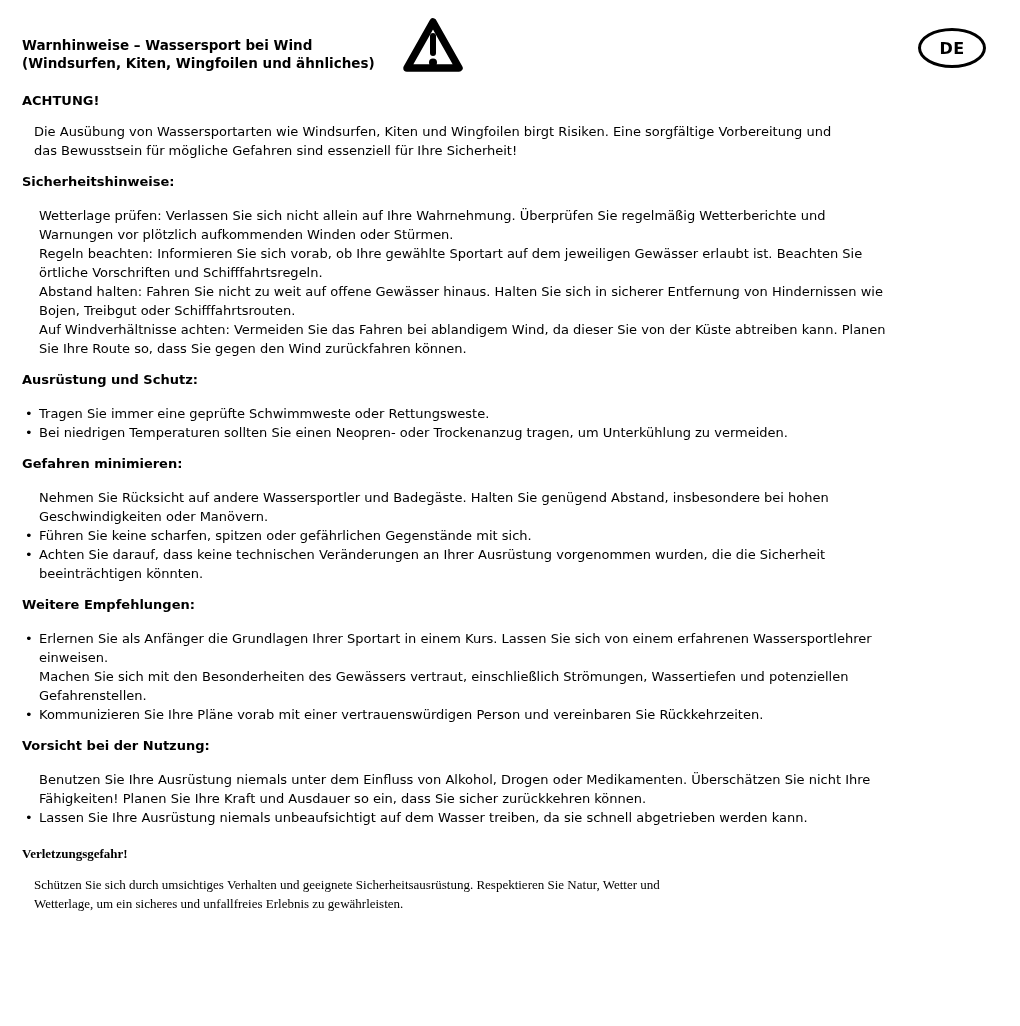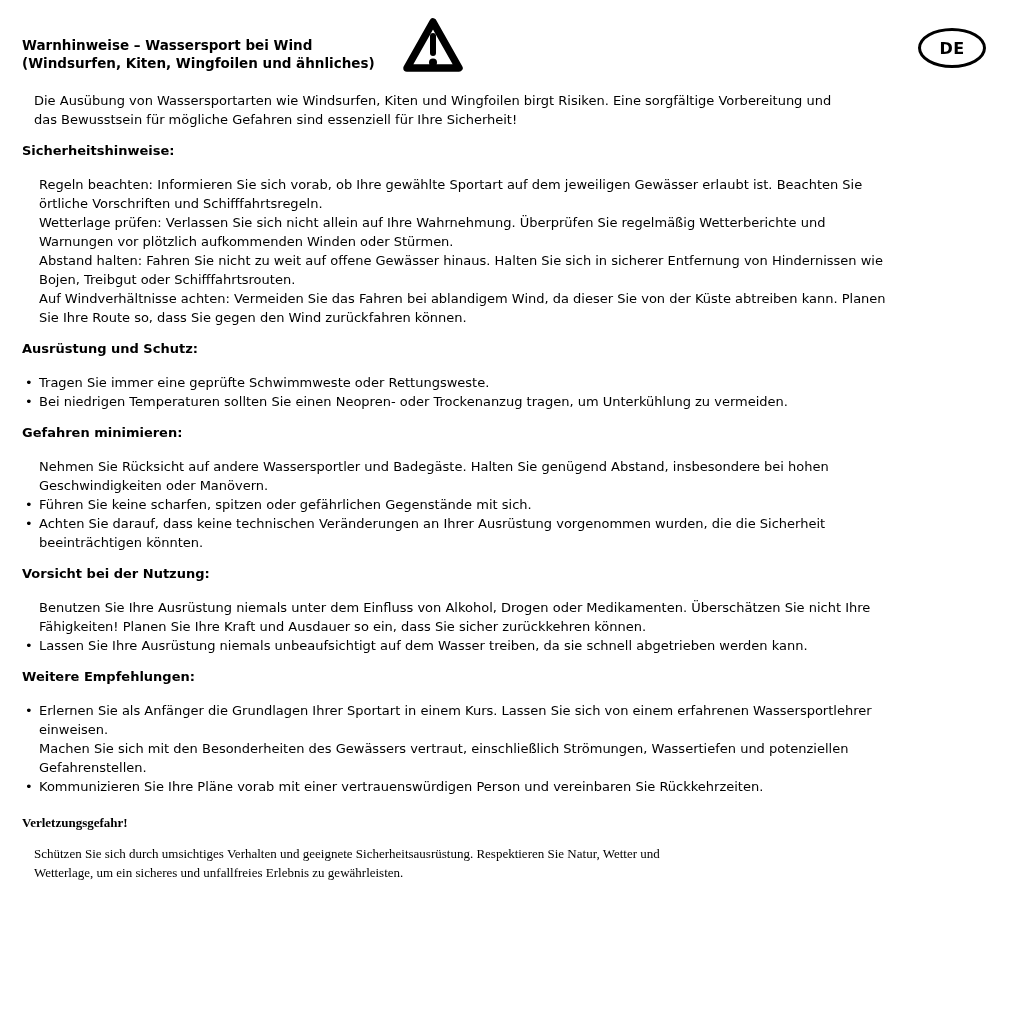--- a/index.html
+++ b/index.html
@@ -97,31 +97,32 @@
     <svg viewBox="0 0 62 60" width="62" height="60" aria-hidden="true">
       <path d="M31 6 L57 52 H5 Z" fill="none" stroke="#000" stroke-width="7.5" stroke-linejoin="round"></path>
       <line x1="31" y1="20" x2="31" y2="37" stroke="#000" stroke-width="6" stroke-linecap="round"></line>
       <circle cx="31" cy="46.5" r="4" fill="#000"></circle>
     </svg>
   </span>
 
   <div class="country-badge">DE</div>
 
   <section class="first">
+    <h2 class="heading">ACHTUNG!</h2>
     <p class="para">Die Ausübung von Wassersportarten wie Windsurfen, Kiten und Wingfoilen birgt Risiken. Eine sorgfältige Vorbereitung und
 das Bewusstsein für mögliche Gefahren sind essenziell für Ihre Sicherheit!</p>
   </section>
 
   <section>
     <h2 class="heading">Sicherheitshinweise:</h2>
     <ul class="items">
+      <li>Wetterlage prüfen: Verlassen Sie sich nicht allein auf Ihre Wahrnehmung. Überprüfen Sie regelmäßig Wetterberichte und
+Warnungen vor plötzlich aufkommenden Winden oder Stürmen.</li>
       <li>Regeln beachten: Informieren Sie sich vorab, ob Ihre gewählte Sportart auf dem jeweiligen Gewässer erlaubt ist. Beachten Sie
 örtliche Vorschriften und Schifffahrtsregeln.</li>
-      <li>Wetterlage prüfen: Verlassen Sie sich nicht allein auf Ihre Wahrnehmung. Überprüfen Sie regelmäßig Wetterberichte und
-Warnungen vor plötzlich aufkommenden Winden oder Stürmen.</li>
       <li>Abstand halten: Fahren Sie nicht zu weit auf offene Gewässer hinaus. Halten Sie sich in sicherer Entfernung von Hindernissen wie
 Bojen, Treibgut oder Schifffahrtsrouten.</li>
       <li>Auf Windverhältnisse achten: Vermeiden Sie das Fahren bei ablandigem Wind, da dieser Sie von der Küste abtreiben kann. Planen
 Sie Ihre Route so, dass Sie gegen den Wind zurückfahren können.</li>
     </ul>
   </section>
 
   <section>
     <h2 class="heading">Ausrüstung und Schutz:</h2>
     <ul class="items">
@@ -135,36 +136,36 @@
     <ul class="items">
       <li>Nehmen Sie Rücksicht auf andere Wassersportler und Badegäste. Halten Sie genügend Abstand, insbesondere bei hohen
 Geschwindigkeiten oder Manövern.</li>
       <li class="b">Führen Sie keine scharfen, spitzen oder gefährlichen Gegenstände mit sich.</li>
       <li class="b">Achten Sie darauf, dass keine technischen Veränderungen an Ihrer Ausrüstung vorgenommen wurden, die die Sicherheit
 beeinträchtigen könnten.</li>
     </ul>
   </section>
 
   <section>
-    <h2 class="heading">Vorsicht bei der Nutzung:</h2>
-    <ul class="items">
-      <li>Benutzen Sie Ihre Ausrüstung niemals unter dem Einfluss von Alkohol, Drogen oder Medikamenten. Überschätzen Sie nicht Ihre
-Fähigkeiten! Planen Sie Ihre Kraft und Ausdauer so ein, dass Sie sicher zurückkehren können.</li>
-      <li class="b">Lassen Sie Ihre Ausrüstung niemals unbeaufsichtigt auf dem Wasser treiben, da sie schnell abgetrieben werden kann.</li>
-    </ul>
-  </section>
-
-  <section>
     <h2 class="heading">Weitere Empfehlungen:</h2>
     <ul class="items">
       <li class="b">Erlernen Sie als Anfänger die Grundlagen Ihrer Sportart in einem Kurs. Lassen Sie sich von einem erfahrenen Wassersportlehrer
 einweisen.
 Machen Sie sich mit den Besonderheiten des Gewässers vertraut, einschließlich Strömungen, Wassertiefen und potenziellen
 Gefahrenstellen.</li>
       <li class="b">Kommunizieren Sie Ihre Pläne vorab mit einer vertrauenswürdigen Person und vereinbaren Sie Rückkehrzeiten.</li>
+    </ul>
+  </section>
+
+  <section>
+    <h2 class="heading">Vorsicht bei der Nutzung:</h2>
+    <ul class="items">
+      <li>Benutzen Sie Ihre Ausrüstung niemals unter dem Einfluss von Alkohol, Drogen oder Medikamenten. Überschätzen Sie nicht Ihre
+Fähigkeiten! Planen Sie Ihre Kraft und Ausdauer so ein, dass Sie sicher zurückkehren können.</li>
+      <li class="b">Lassen Sie Ihre Ausrüstung niemals unbeaufsichtigt auf dem Wasser treiben, da sie schnell abgetrieben werden kann.</li>
     </ul>
   </section>
 
   <section class="last">
     <h2 class="heading">Verletzungsgefahr!</h2>
     <p class="para">Schützen Sie sich durch umsichtiges Verhalten und geeignete Sicherheitsausrüstung. Respektieren Sie Natur, Wetter und
 Wetterlage, um ein sicheres und unfallfreies Erlebnis zu gewährleisten.</p>
   </section>
 
 </div>

